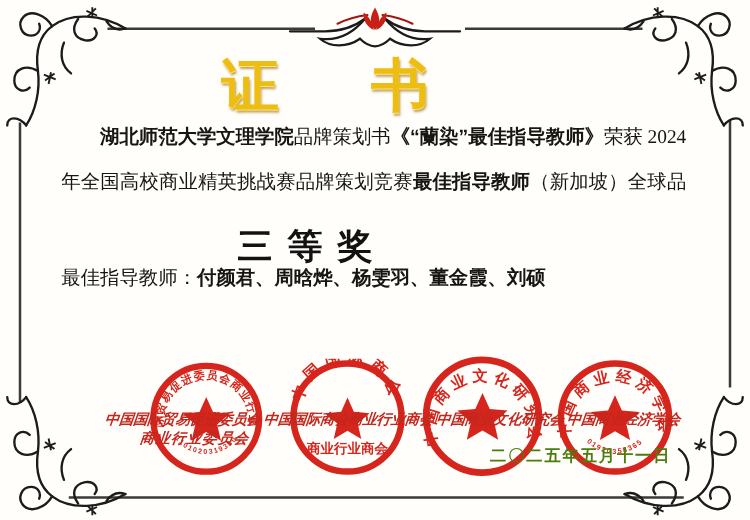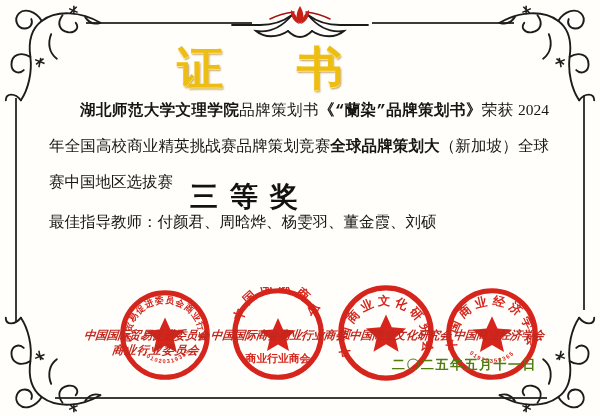--- a/index.html
+++ b/index.html
@@ -34,29 +34,29 @@
     text-shadow:0 1px 0 #fce489,1px 2px 2px rgba(160,110,0,.65);
     font-family:"Liberation Serif","DejaVu Serif",serif;
   }
   
   .body-lines{position:absolute;left:49px;top:92px;width:500px;
     font-size:15.5px;color:#181512;line-height:36px;}
   .bline{white-space:nowrap;}
   .bline.just{text-align:justify;text-align-last:justify;white-space:normal;
     overflow:hidden;height:36px;}
   .bline.indent{text-indent:31px;}
-  .seg-b{font-weight:700;font-family:Liberation Mono, monospace;}
+  .seg-b{font-weight:700;font-family:Liberation Sans, sans-serif;}
   
   .award{position:absolute;left:0;top:178px;width:500px;text-align:center;
     font-size:28px;font-weight:800;letter-spacing:12px;color:#141210;
     font-family:"Liberation Sans","DejaVu Sans",sans-serif;}
   .info-line{position:absolute;left:49px;font-size:15.5px;color:#181512;}
   .team-line{top:212px;}
   .advisor-line{top:241px;}
-  .info-line .val{font-weight:400;margin-top:44px;}
+  .info-line .val{font-weight:700;margin-top:44px;}
   
   .seal{position:absolute;}
   .seal svg{display:block;width:100%;height:100%;}
   .seal-1{left:119px;top:289px;width:92px;height:92px;}
   .seal-2{left:231px;top:287px;width:94px;height:94px;}
   .seal-3{left:337px;top:284px;width:98px;height:98px;}
   .seal-4{left:445px;top:287px;width:94px;height:94px;}
   
   .red-script{
     position:absolute;color:#c3271d;font-weight:700;font-style:italic;
@@ -158,23 +158,22 @@
     <g fill="#c62017">
       <path d="M 70,5 C 66,12 65,18 70,23 C 75,18 74,12 70,5"></path>
       <path d="M 61,9 C 60,15 64,21 69,23 C 68,17 65,12 61,9"></path>
       <path d="M 79,9 C 80,15 76,21 71,23 C 72,17 75,12 79,9"></path>
     </g>
   </svg>
 
   <div class="title">证 书</div>
 
   <div class="body-lines">
-    <div class="bline just indent"><span class="seg-b">湖北师范大学文理学院</span><span>品牌策划书</span><span class="seg-b">《“蘭染”品牌策划书》</span><span>荣获 2024</span></div>
-    <div class="bline just"><span>年全国高校商业精英挑战赛品牌策划竞赛</span><span class="seg-b">全球品牌策划大</span><span>（新加坡）全球品牌策划大</span></div>
-    <div class="bline"><span>赛中国地区选拔赛</span></div>
+    <div class="bline just indent"><span class="seg-b">湖北师范大学文理学院</span><span>品牌策划书</span><span class="seg-b">《“蘭染”最佳指导教师》</span><span>荣获 2024</span></div>
+    <div class="bline just"><span>年全国高校商业精英挑战赛品牌策划竞赛</span><span class="seg-b">最佳指导教师</span><span>（新加坡）全球品牌策划大</span></div>
   </div>
 
   <div class="award">三等奖</div>
 
   <div class="info-line team-line">
     <span>最佳指导教师：</span><span class="val">付颜君、周晗烨、杨雯羽、董金霞、刘硕</span>
   </div>
 
   <div class="seal seal-1">
     <svg viewBox="0 0 100 100">

